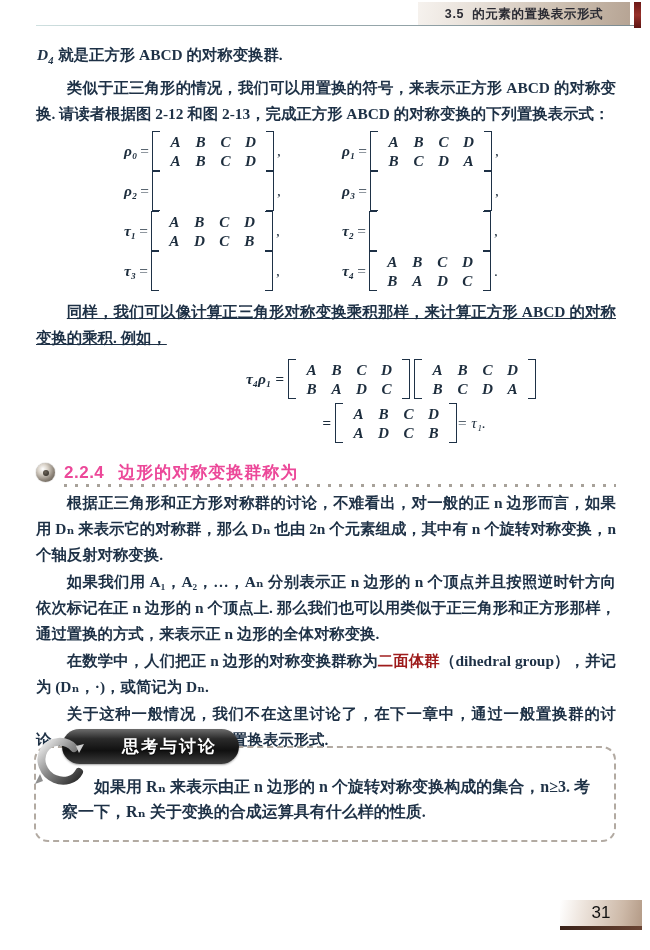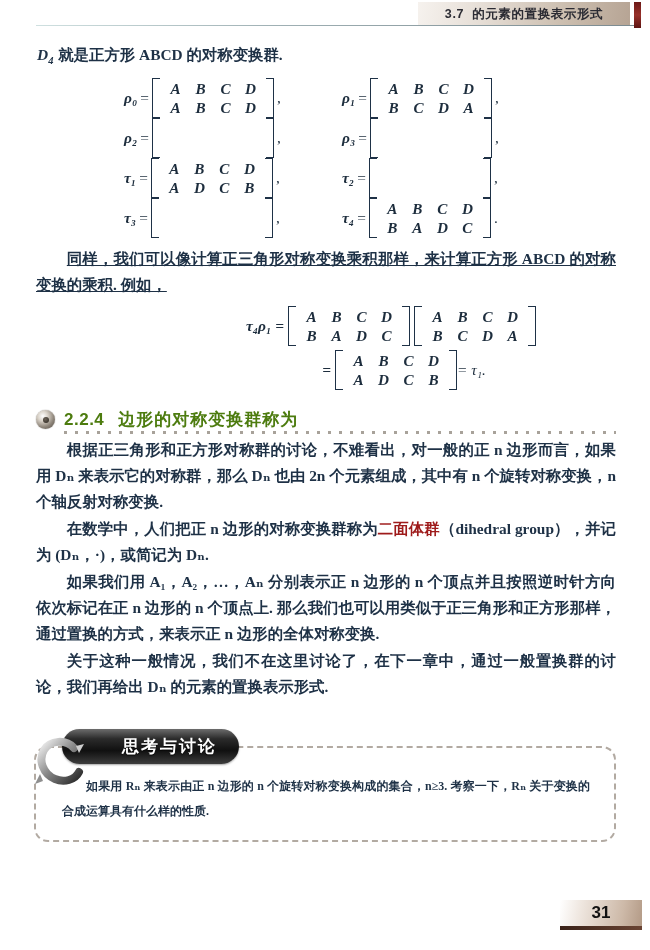--- a/index.html
+++ b/index.html
@@ -189,21 +189,21 @@
     content: "";
     position: absolute;
     left: 6.5px; top: 6.5px;
     width: 6px; height: 6px;
     border-radius: 50%;
     background: radial-gradient(circle at 40% 35%, #6d6459, #2a2620);
   }
   .sec-num, .sec-title {
     font-family: "Liberation Sans", "DejaVu Sans", sans-serif;
     font-weight: bold;
-    color: #4d7c0f;
+    color: #ec4899;
     font-size: 17px;
   }
   .sec-num { margin-right: 14px; letter-spacing: 0.5px; }
   .sec-title { letter-spacing: 1px; }
   .sec-dots {
     position: absolute;
     left: 28px;
     right: 0;
     bottom: -3px;
     height: 3px;
@@ -245,21 +245,21 @@
     left: -6px;
     top: -13px;
     width: 62px;
     height: 60px;
   }
   .think-text {
     position: absolute;
     left: 26px;
     top: 26px;
     width: 528px;
-    font-size: 12px;
+    font-size: 16px;
     line-height: 25px;
     color: #1e3146;
     font-weight: 600;
     text-align: justify;
     text-indent: 2em;
   }
 
   
   .folio {
     position: absolute;
@@ -268,47 +268,48 @@
     width: 82px;
     height: 26px;
     background: linear-gradient(100deg, #ffffff 0%, #efe7e0 25%, #cdb9a8 75%, #b39a86 100%);
     display: flex;
     align-items: center;
     justify-content: center;
   }
   .folio-num {
     font-family: "Liberation Sans", "DejaVu Sans", sans-serif;
     font-size: 17px;
-    font-weight: bold;
+    font-weight: normal;
     color: #111111;
   }
   .folio-bar {
     position: absolute;
     right: 8px;
     bottom: 20px;
     width: 82px;
     height: 4px;
     background: linear-gradient(90deg, #3a2218, #6a4433);
   }
 </style>
 </head>
 <body>
 
 <div class="page">
 
   <div class="header-band">
-    <span class="header-title"><span>3.7</span>&nbsp;&nbsp;<span>的元素的置换表示形式</span></span>
+    <span class="header-title"><span>3.5</span>&nbsp;&nbsp;<span>的元素的置换表示形式</span></span>
   </div>
   <div class="header-tab"></div>
   <div class="header-rule"></div>
 
   <div class="content">
 
     <p class="para"><i class="math"><span>D</span><sub>4</sub></i> <span>就是正方形 ABCD 的对称变换群.</span></p>
 
+    <p class="para indent">类似于正三角形的情况，我们可以用置换的符号，来表示正方形 ABCD 的对称变换. 请读者根据图 2-12 和图 2-13，完成正方形 ABCD 的对称变换的下列置换表示式：</p>
 
     <div class="perm-block">
 
       <div class="perm-row">
         <div class="perm-cell left">
           <span class="perm-label">ρ₀</span>
           <span class="eq">=</span>
           <span class="matrix">
             <span class="brk l"></span>
             <span class="mrows">
@@ -530,23 +531,23 @@
 
     <div class="section-head">
       <span class="disc-icon"></span>
       <span class="sec-num">2.2.4</span>
       <span class="sec-title">边形的对称变换群称为</span>
       <span class="sec-dots"></span>
     </div>
 
     <p class="para indent">根据正三角形和正方形对称群的讨论，不难看出，对一般的正 n 边形而言，如果用 Dₙ 来表示它的对称群，那么 Dₙ 也由 2n 个元素组成，其中有 n 个旋转对称变换，n 个轴反射对称变换.</p>
 
+    <p class="para indent">如果我们用 A₁，A₂，…，Aₙ 分别表示正 n 边形的 n 个顶点并且按照逆时针方向依次标记在正 n 边形的 n 个顶点上. 那么我们也可以用类似于正三角形和正方形那样，通过置换的方式，来表示正 n 边形的全体对称变换.</p>
+
     <p class="para indent"><span>在数学中，人们把正 n 边形的对称变换群称为</span><span class="kw-red">二面体群</span><span>（dihedral group），并记为 (Dₙ，·)，或简记为 Dₙ.</span></p>
-
-    <p class="para indent">如果我们用 A₁，A₂，…，Aₙ 分别表示正 n 边形的 n 个顶点并且按照逆时针方向依次标记在正 n 边形的 n 个顶点上. 那么我们也可以用类似于正三角形和正方形那样，通过置换的方式，来表示正 n 边形的全体对称变换.</p>
 
     <p class="para indent">关于这种一般情况，我们不在这里讨论了，在下一章中，通过一般置换群的讨论，我们再给出 Dₙ 的元素的置换表示形式.</p>
   </div>
 
   <div class="think-box">
     <div class="think-badge">
       <span class="think-badge-text">思考与讨论</span>
     </div>
     <svg class="swirl" viewBox="0 0 62 60">
       <defs>

